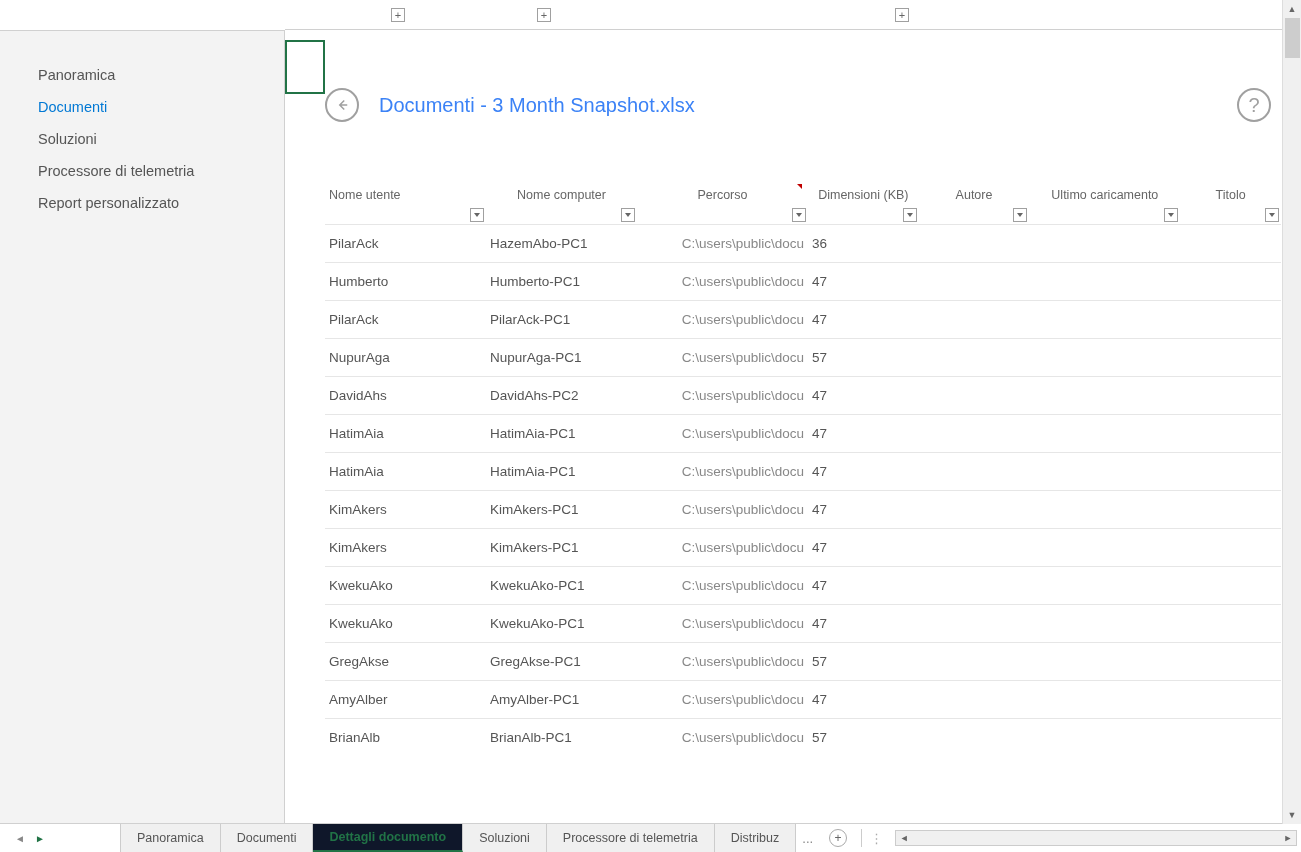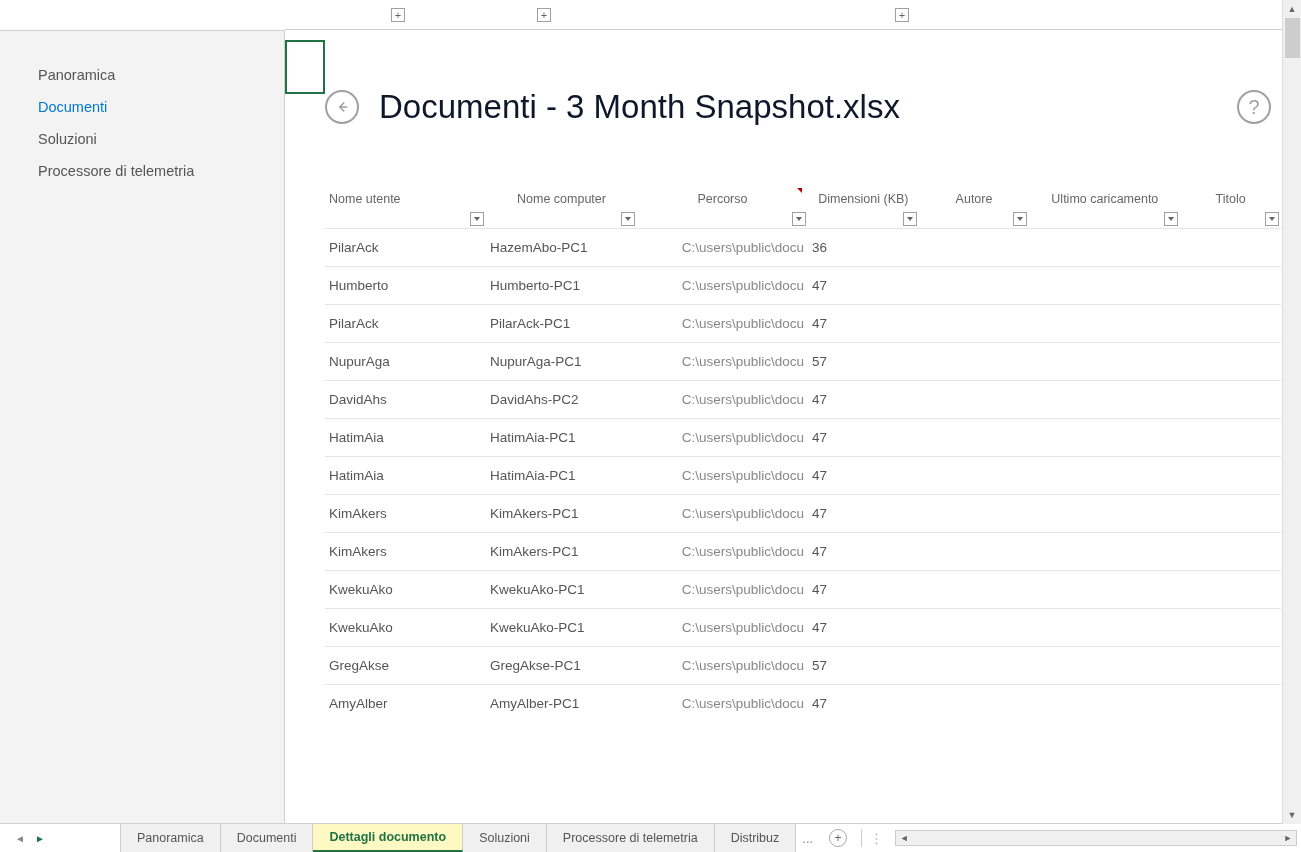--- a/index.html
+++ b/index.html
@@ -82,23 +82,23 @@
   border: 2px solid #a0a0a0;
   border-radius: 50%;
   display: flex;
   align-items: center;
   justify-content: center;
   margin-right: 20px;
   cursor: pointer;
 }
 .back-arrow svg { width: 18px; height: 18px; }
 .page-title {
-  font-size: 33px;
+  font-size: 20px;
   font-weight: 300;
-  color: #0f172a;
+  color: #3b82f6;
 }
 .help-icon {
   position: absolute;
   right: 30px;
   width: 34px;
   height: 34px;
   border: 2px solid #a0a0a0;
   border-radius: 50%;
   display: flex;
   align-items: center;
@@ -183,21 +183,21 @@
   display: flex;
   align-items: center;
   border-right: 1px solid #ccc;
   background: #f0f0f0;
   cursor: pointer;
   font-size: 12.5px;
   color: #555;
 }
 .sheet-tab.first { border-left: 1px solid #ccc; margin-left: 70px; }
 .sheet-tab.active {
-  background: #fef9c3;
+  background: #0f172a;
   color: #217346;
   font-weight: 600;
   border-bottom: 2px solid #217346;
 }
 .tab-more { padding: 0 6px; color: #888; cursor: pointer; }
 .tab-add {
   width: 18px;
   height: 18px;
   border: 1px solid #aaa;
   border-radius: 50%;
@@ -271,20 +271,21 @@
   <div class="plus-box" style="left:252px">+</div>
   <div class="plus-box" style="left:610px">+</div>
 </div>
 
 <div class="main-area">
   <div class="sidebar" id="sidebar">
       <div class="nav-item">Panoramica</div>
       <div class="nav-item active">Documenti</div>
       <div class="nav-item">Soluzioni</div>
       <div class="nav-item">Processore di telemetria</div>
+      <div class="nav-item">Report personalizzato</div>
     </div>
 
   <div class="content">
     <div class="selected-cell"></div>
 
     <div class="title-row">
       <div class="back-arrow">
         <svg viewBox="0 0 24 24" fill="none" stroke="#a0a0a0" stroke-width="2">
             <path d="M15 6l-6 6 6 6M9 12h10"></path>
           </svg>
@@ -415,20 +416,29 @@
               <td class="num">57</td>
               <td></td>
               <td></td>
               <td></td>
             </tr>
             <tr>
               <td>AmyAlber</td>
               <td>AmyAlber-PC1</td>
               <td class="path">C:\users\public\docu</td>
               <td class="num">47</td>
+              <td></td>
+              <td></td>
+              <td></td>
+            </tr>
+            <tr>
+              <td>BrianAlb</td>
+              <td>BrianAlb-PC1</td>
+              <td class="path">C:\users\public\docu</td>
+              <td class="num">57</td>
               <td></td>
               <td></td>
               <td></td>
             </tr>
           </tbody>
       </table>
     </div>
   </div>
 </div>
 

